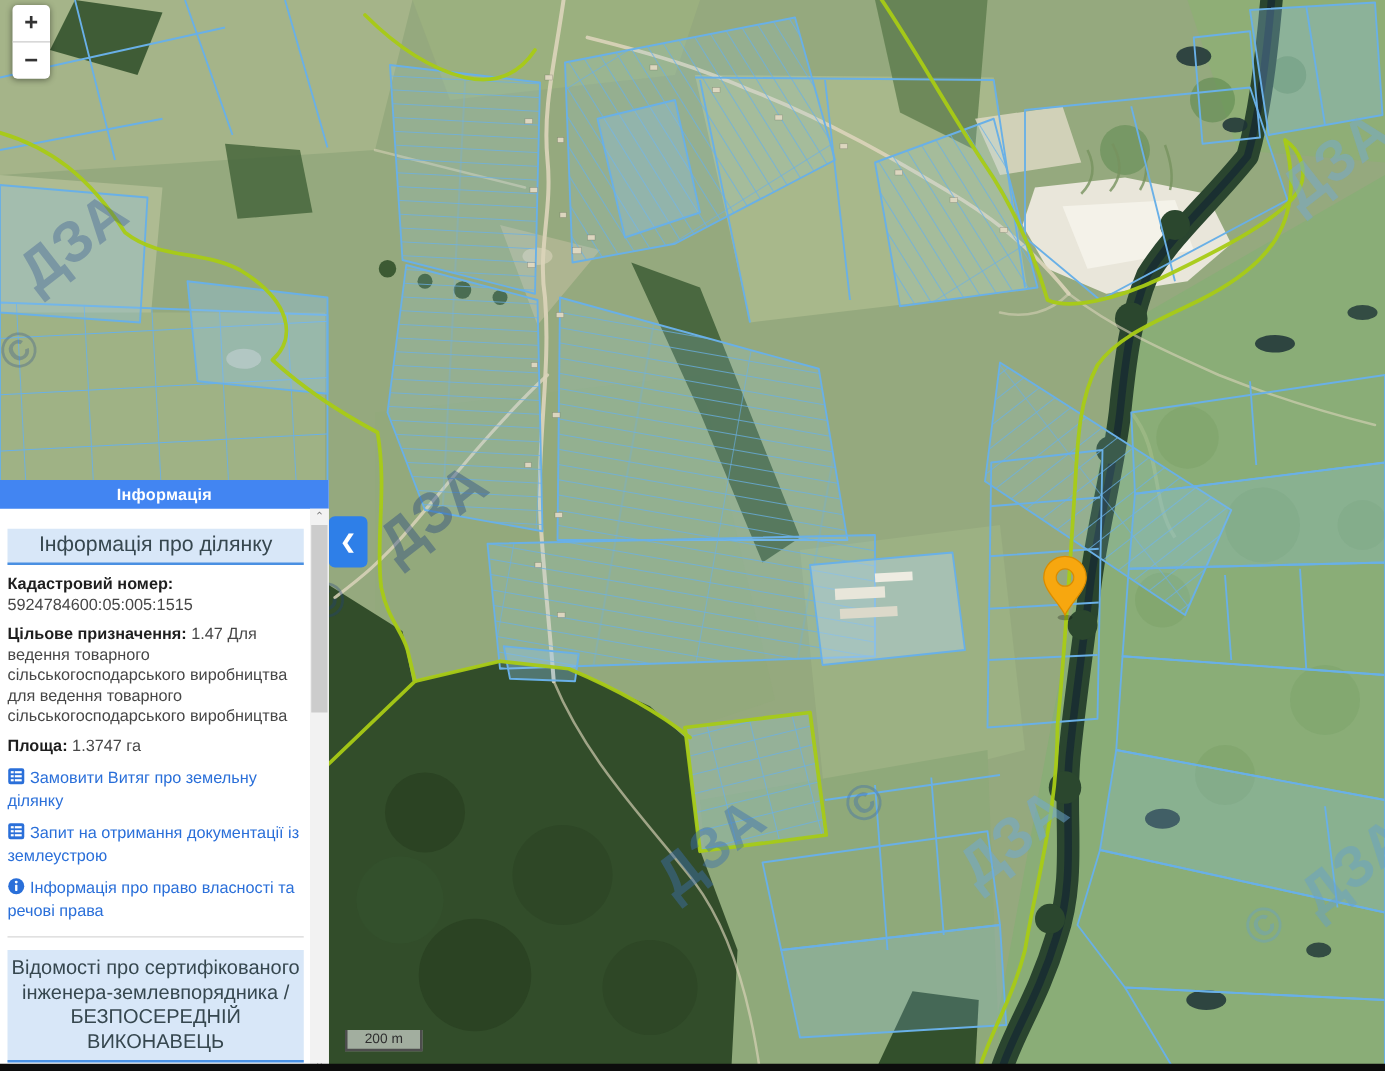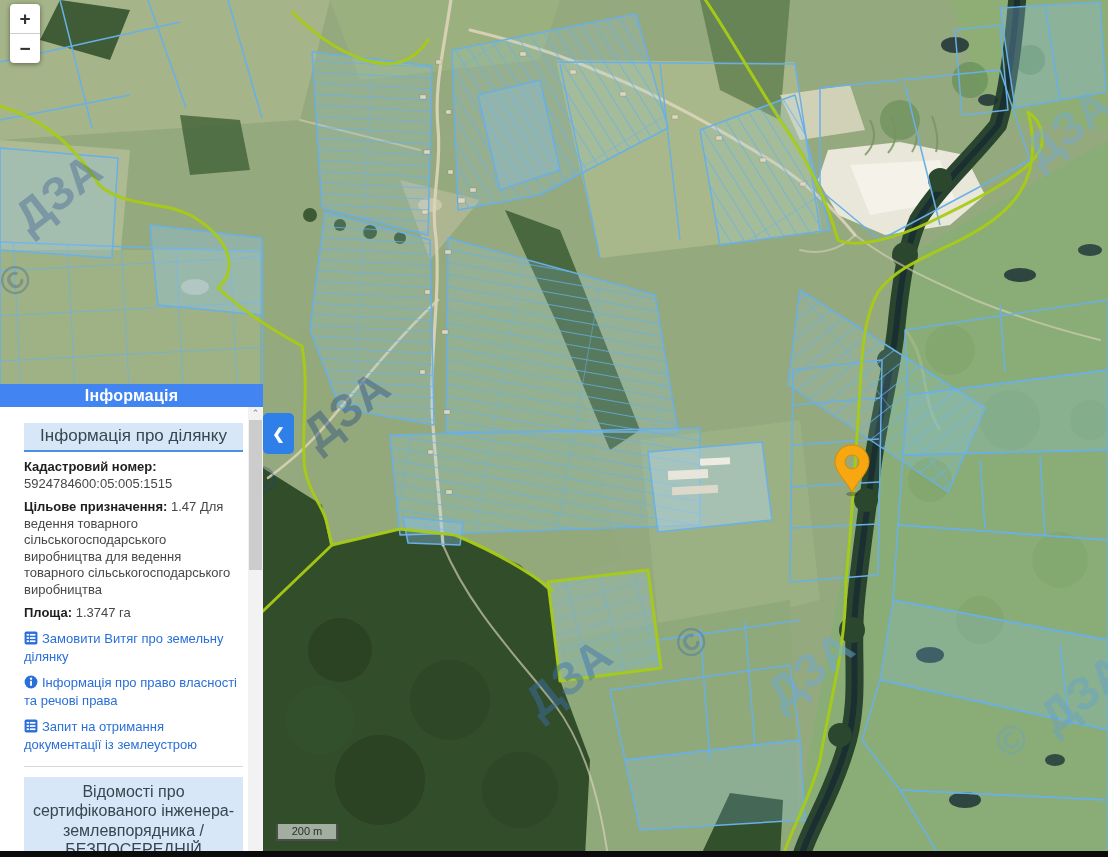--- a/index.html
+++ b/index.html
@@ -22,26 +22,26 @@
   .zoom-btn+.zoom-btn{border-top:1px solid #ccc;}
   
   .scalebar{
     position:absolute;left:276px;top:824px;width:58px;z-index:6;
     background:rgba(255,255,255,.55);border:2px solid #4d4d4d;border-top:none;
     font-size:11px;color:#2e2e2e;text-align:center;line-height:15px;
   }
   
   .panel{position:absolute;left:0;top:384px;width:263px;height:473px;background:#fff;z-index:8;}
   .panel-header{
-    height:23px;background:#4285f2;color:#fff;font-size:16px;font-weight:bold;
+    height:23px;background:#4285f2;color:#fff;font-size:13px;font-weight:bold;
     text-align:center;line-height:23px;letter-spacing:.2px;
   }
   .panel-body{
     position:absolute;top:23px;left:0;right:15px;bottom:0;overflow:hidden;
-    padding:0 5px 0 24px;
+    padding:0 5px 0 6px;
   }
   .scrollbar{position:absolute;top:23px;right:0;width:15px;bottom:0;background:#f2f2f2;z-index:2;}
   .scroll-arrow{height:13px;text-align:center;font-size:9px;color:#7d7d7d;line-height:12px;cursor:pointer;}
   .scroll-arrow.down{position:absolute;bottom:0;left:0;right:0;}
   .scroll-thumb{position:absolute;top:13px;left:1px;width:13px;height:150px;background:#ccc;cursor:pointer;}
   .section-box{
     margin:16px 0 7px;background:#d8e7f8;border-bottom:2px solid #4a90e2;
     color:#36474f;font-size:17px;text-align:center;padding:3px 2px 4px;
   }
   .p-field{margin:7px 0;font-size:13px;line-height:16.5px;color:#474747;}
@@ -336,41 +336,41 @@
             <rect x="10" y="10.5" width="9.5" height="3" fill="#fff"></rect>
             <rect x="4.5" y="16" width="4" height="3" fill="#fff"></rect>
             <rect x="10" y="16" width="9.5" height="3" fill="#fff"></rect>
           </svg>
       </span><span>Замовити Витяг про земельну ділянку</span>
     </a>
 
     <a class="link">
       <span class="ic">
         <svg width="14" height="14" viewBox="0 0 24 24">
-            <circle cx="12" cy="12" r="11" fill="#2a6fd9"></circle>
-            <rect x="10.4" y="10" width="3.2" height="8.5" rx="1" fill="#fff"></rect>
-            <circle cx="12" cy="6.3" r="2" fill="#fff"></circle>
-          </svg>
-      </span><span>Інформація про право власності та речові права</span>
-    </a>
-
-    <a class="link">
-      <span class="ic">
-        <svg width="14" height="14" viewBox="0 0 24 24">
             <rect x="1" y="1" width="22" height="22" rx="3" fill="#2a6fd9"></rect>
             <rect x="4.5" y="5" width="4" height="3" fill="#fff"></rect>
             <rect x="10" y="5" width="9.5" height="3" fill="#fff"></rect>
             <rect x="4.5" y="10.5" width="4" height="3" fill="#fff"></rect>
             <rect x="10" y="10.5" width="9.5" height="3" fill="#fff"></rect>
             <rect x="4.5" y="16" width="4" height="3" fill="#fff"></rect>
             <rect x="10" y="16" width="9.5" height="3" fill="#fff"></rect>
           </svg>
       </span><span>Запит на отримання документації із землеустрою</span>
     </a>
 
+    <a class="link">
+      <span class="ic">
+        <svg width="14" height="14" viewBox="0 0 24 24">
+            <circle cx="12" cy="12" r="11" fill="#2a6fd9"></circle>
+            <rect x="10.4" y="10" width="3.2" height="8.5" rx="1" fill="#fff"></rect>
+            <circle cx="12" cy="6.3" r="2" fill="#fff"></circle>
+          </svg>
+      </span><span>Інформація про право власності та речові права</span>
+    </a>
+
     <div class="divider"></div>
 
     <div class="eng-box">Відомості про сертифікованого інженера-землевпорядника / БЕЗПОСЕРЕДНІЙ ВИКОНАВЕЦЬ</div>
 
   </div>
 
   <div class="scrollbar">
     <div class="scroll-arrow">⌃</div>
     <div class="scroll-thumb"></div>
     <div class="scroll-arrow down">⌄</div>

